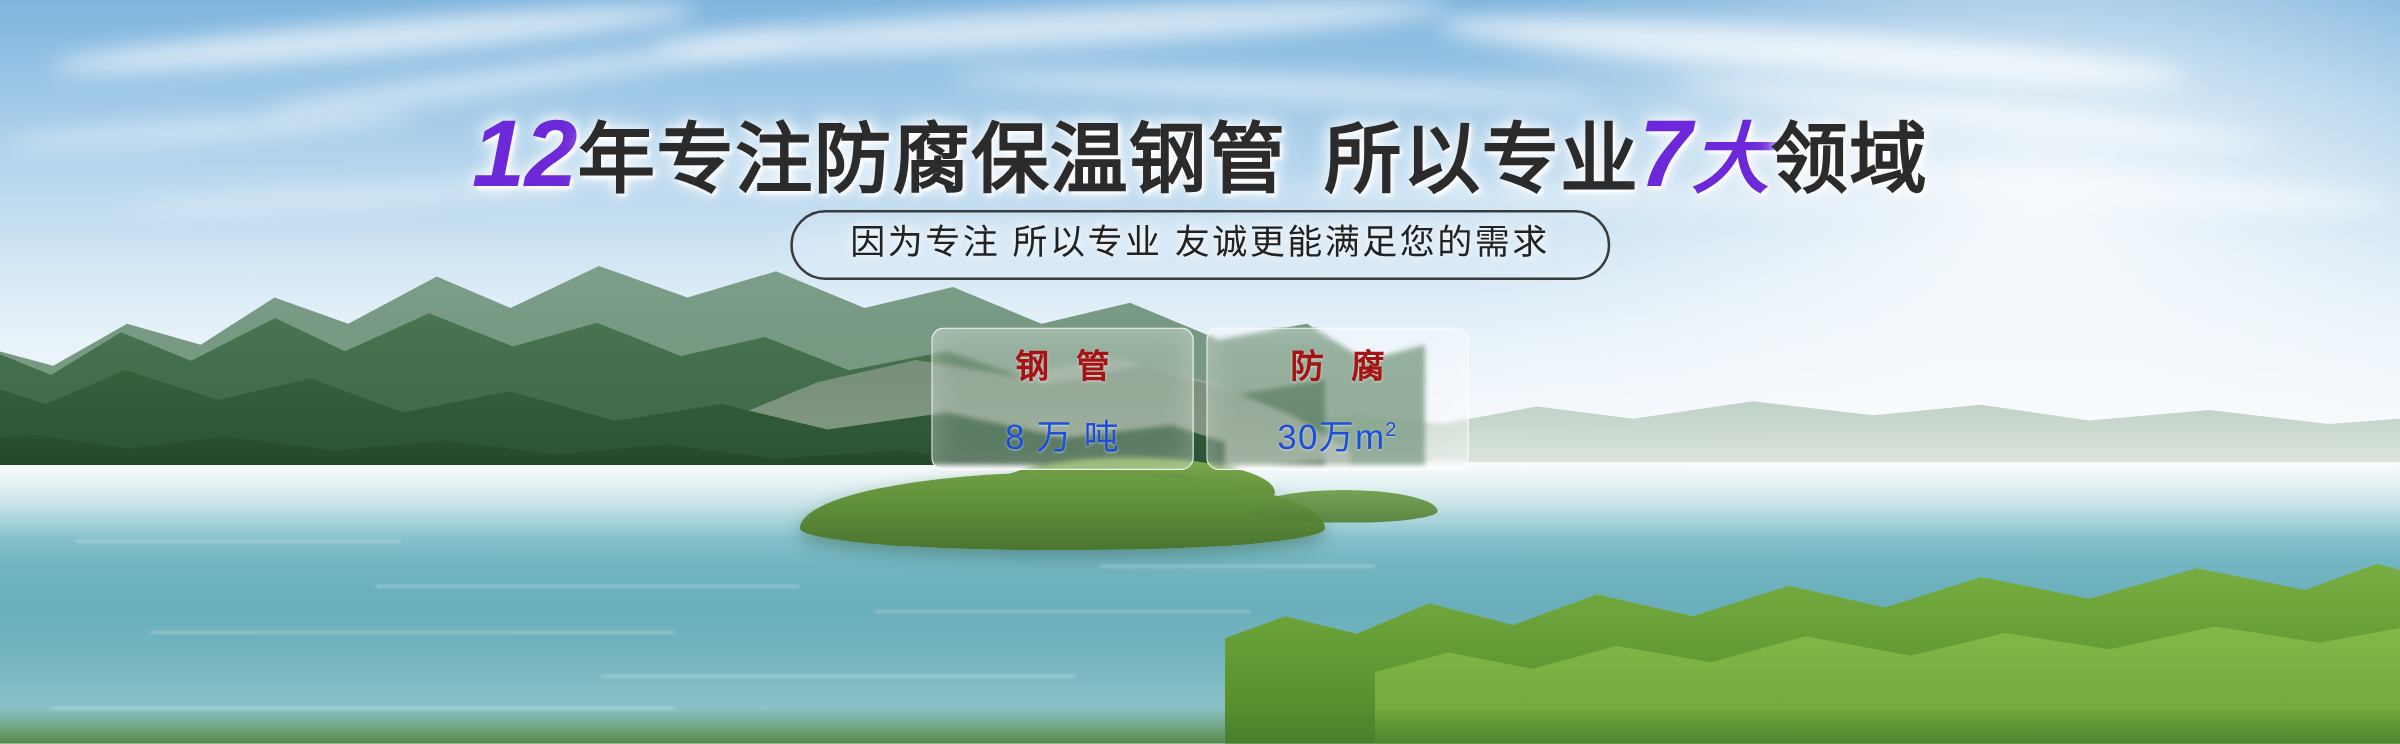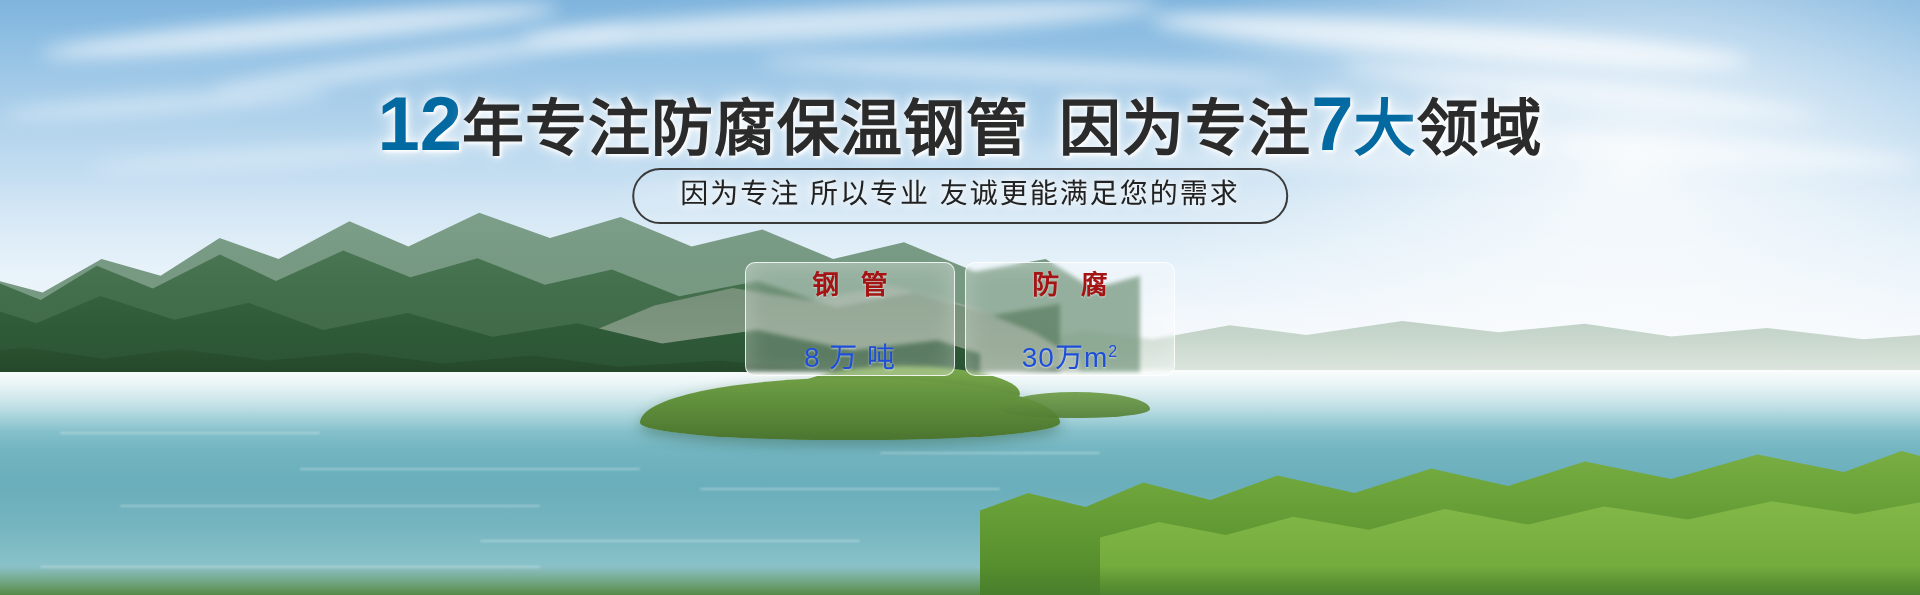--- a/index.html
+++ b/index.html
@@ -262,21 +262,21 @@
     font-weight: bold;
     font-size: 62px;
     line-height: 1.05;
     letter-spacing: 1px;
     color: #2b2b2b;
     text-shadow:
        0 0 10px rgba(255,255,255,0.95),
        0 0 20px rgba(255,255,255,0.85),
        2px 2px 3px rgba(255,255,255,0.9);
   }
-  .headline .accent { color: #0369a1; }
+  .headline .accent { color: #6d28d9; font-style: italic; }
   .headline .num {
     font-size: 76px;
     letter-spacing: 0;
   }
   .headline .gap { display: inline-block; width: 30px; }
 
   
   .subtitle-pill {
     position: absolute;
     left: 50%;
@@ -305,21 +305,21 @@
   .stat-card {
     width: 208px;
     height: 112px;
     border: 1px solid rgba(255,255,255,0.85);
     border-radius: 10px;
     background: rgba(255,255,255,0.22);
     backdrop-filter: blur(2px);
     display: flex;
     flex-direction: column;
     align-items: center;
-    justify-content: space-between;
+    justify-content: center;
     gap: 17px;
     box-shadow: inset 0 0 24px rgba(255,255,255,0.25);
   }
   .stat-label {
     font-size: 27px;
     font-weight: bold;
     letter-spacing: 7px;
     text-indent: 7px;
     color: #a51414;
     text-shadow: 0 1px 2px rgba(255,255,255,0.55);
@@ -382,21 +382,21 @@
 
   <div class="island-2"></div>
   <div class="island"></div>
   <div class="island-tail"></div>
 
   <div class="grass-fg"></div>
   <div class="grass-fg-2"></div>
   <div class="shore-strip"></div>
 
   <div class="headline">
-    <span class="accent num">12</span><span>年专注防腐保温钢管</span><span class="gap"></span><span>因为专注</span><span class="accent num">7</span><span class="accent">大</span><span>领域</span>
+    <span class="accent num">12</span><span>年专注防腐保温钢管</span><span class="gap"></span><span>所以专业</span><span class="accent num">7</span><span class="accent">大</span><span>领域</span>
   </div>
 
   <div class="subtitle-pill">
     <span>因为专注  所以专业  友诚更能满足您的需求</span>
   </div>
 
   <div class="stats">
 
     <div class="stat-card">
       <div class="stat-label">钢 管</div>

